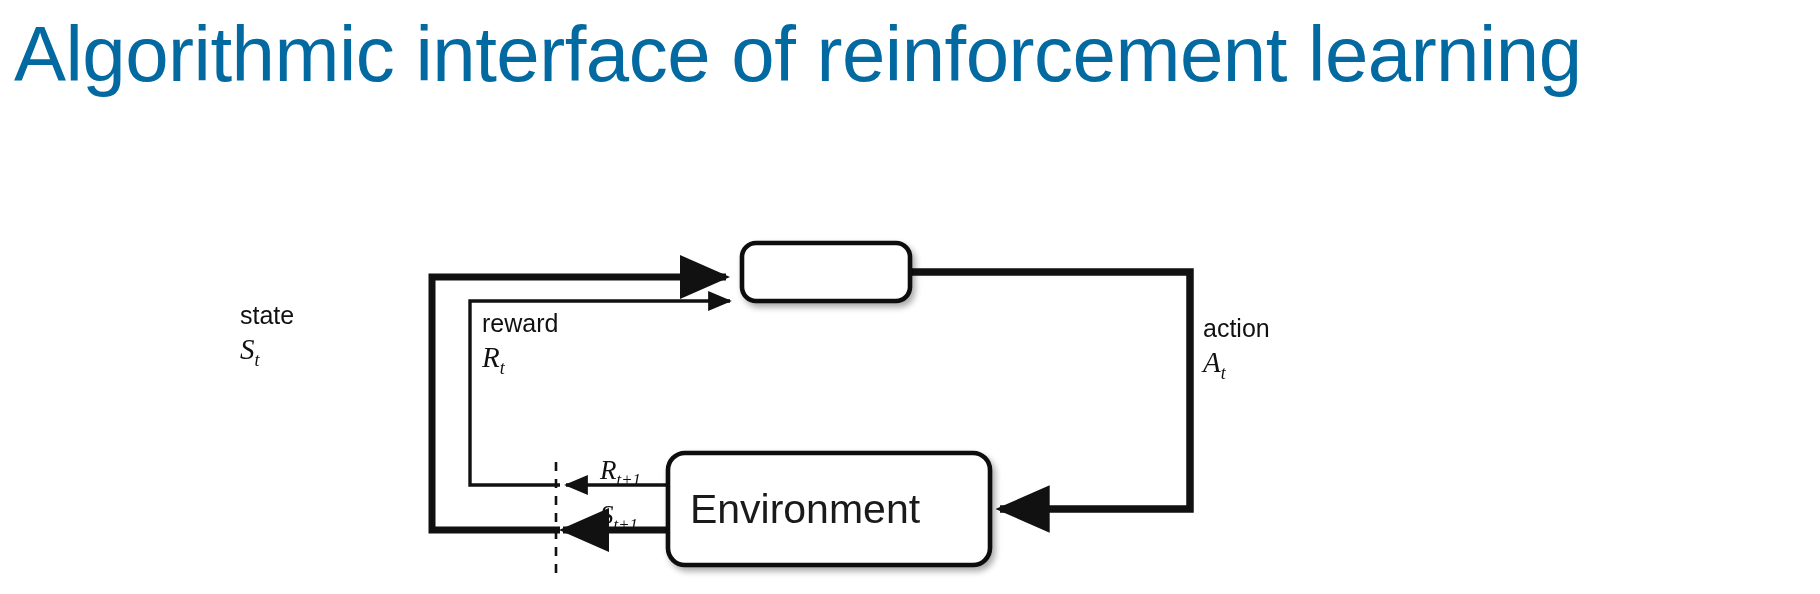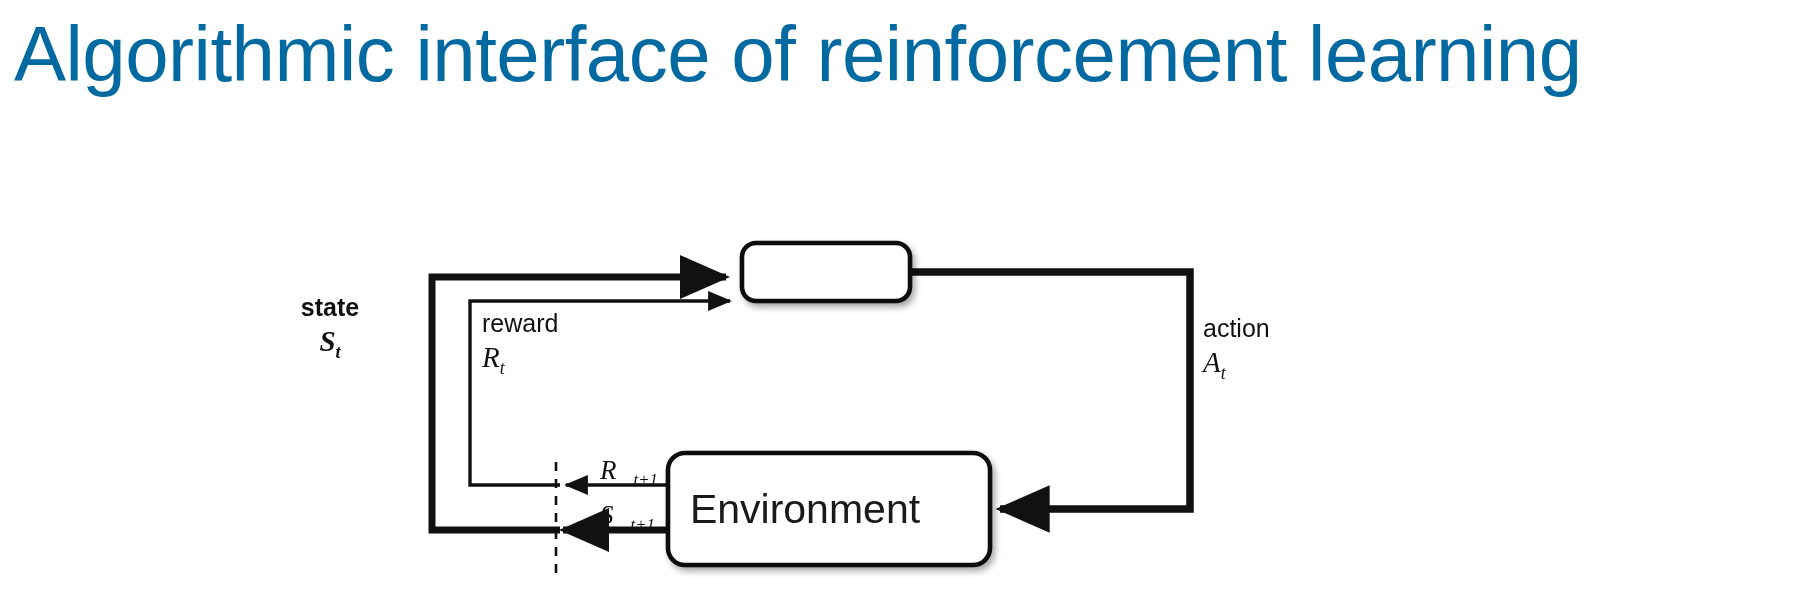--- a/index.html
+++ b/index.html
@@ -92,24 +92,23 @@
     font-size: 29px;
     line-height: 36px;
   }
   .edge-label .sym sub {
     font-size: 0.62em;
     font-style: italic;
   }
 
   #label-state {
     left: 240px;
-    top: 292px;
+    top: 300px;
     width: 180px;
-    text-align: center;
-    font-weight: bold;
+    text-align: left;
   }
   #label-reward {
     left: 482px;
     top: 308px;
     text-align: left;
   }
   #label-action {
     left: 1203px;
     top: 313px;
     text-align: left;
@@ -121,21 +120,20 @@
     font-family: "Liberation Serif", serif;
     font-style: italic;
     font-size: 27px;
     line-height: 30px;
     color: #111111;
     white-space: nowrap;
   }
   .math-label sub {
     font-size: 0.62em;
     font-style: italic;
-    margin-left: 17px;
   }
   #label-reward-next { left: 600px; top: 455px; }
   #label-state-next  { left: 600px; top: 500px; }
 </style>
 </head>
 <body>
 
 <div id="slide-title">Algorithmic interface of reinforcement learning</div>
 
 <div id="diagram-canvas">

